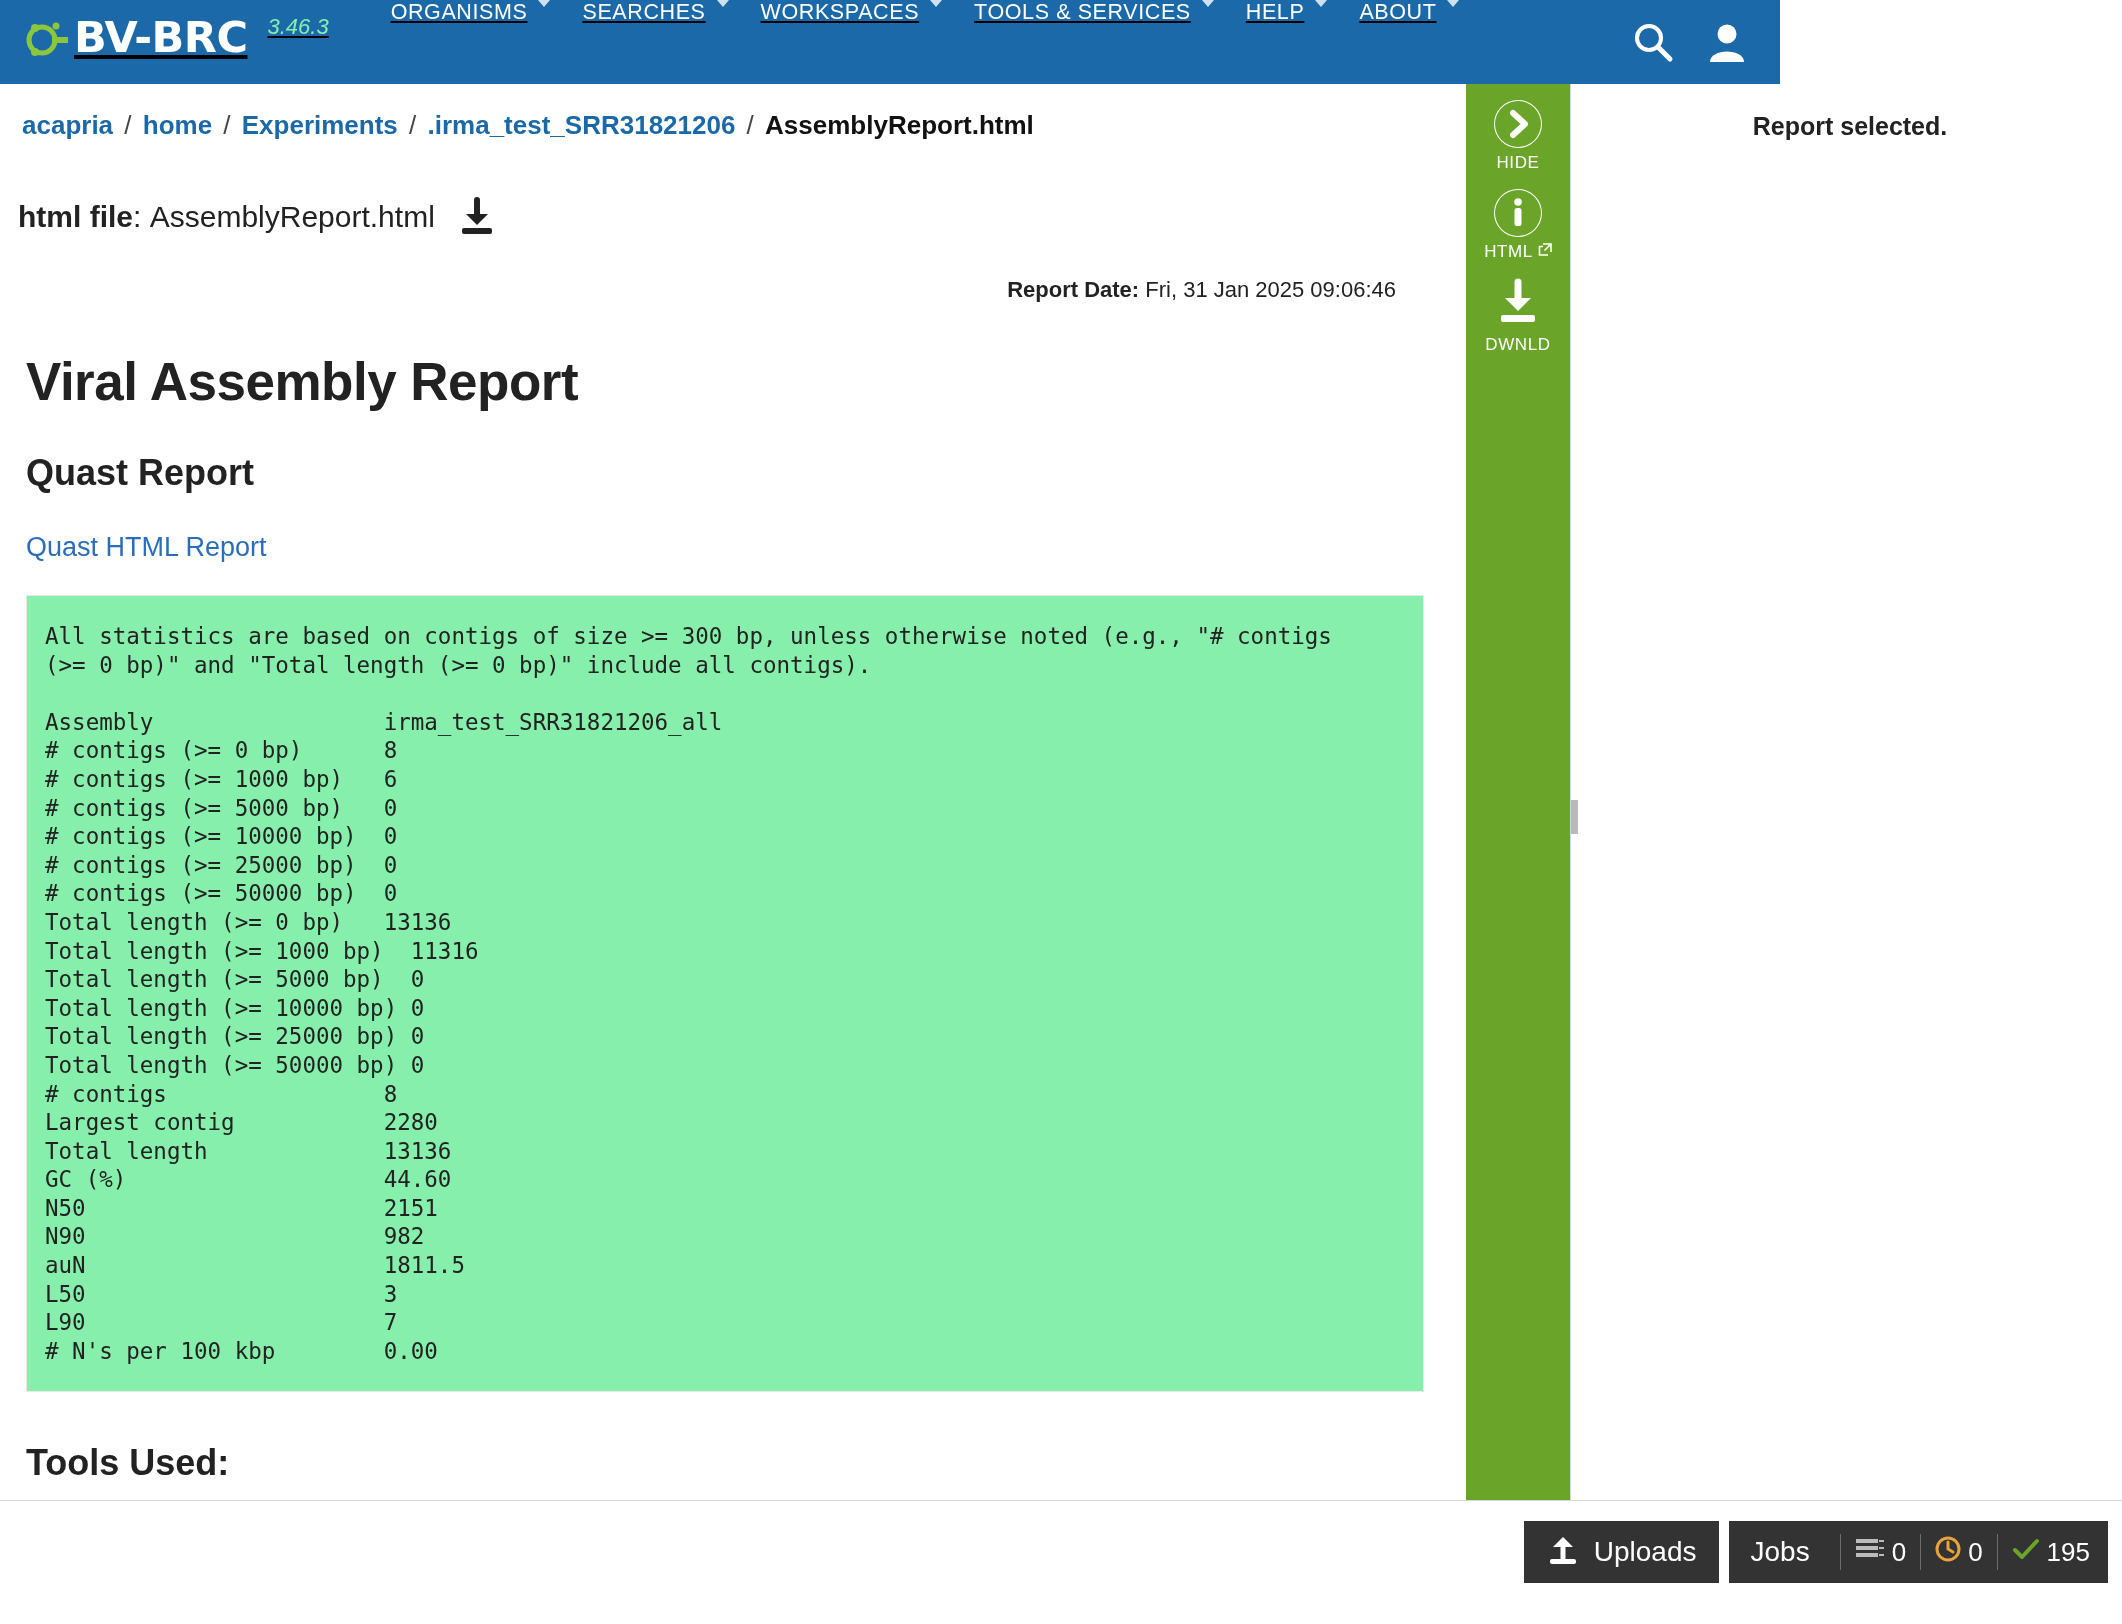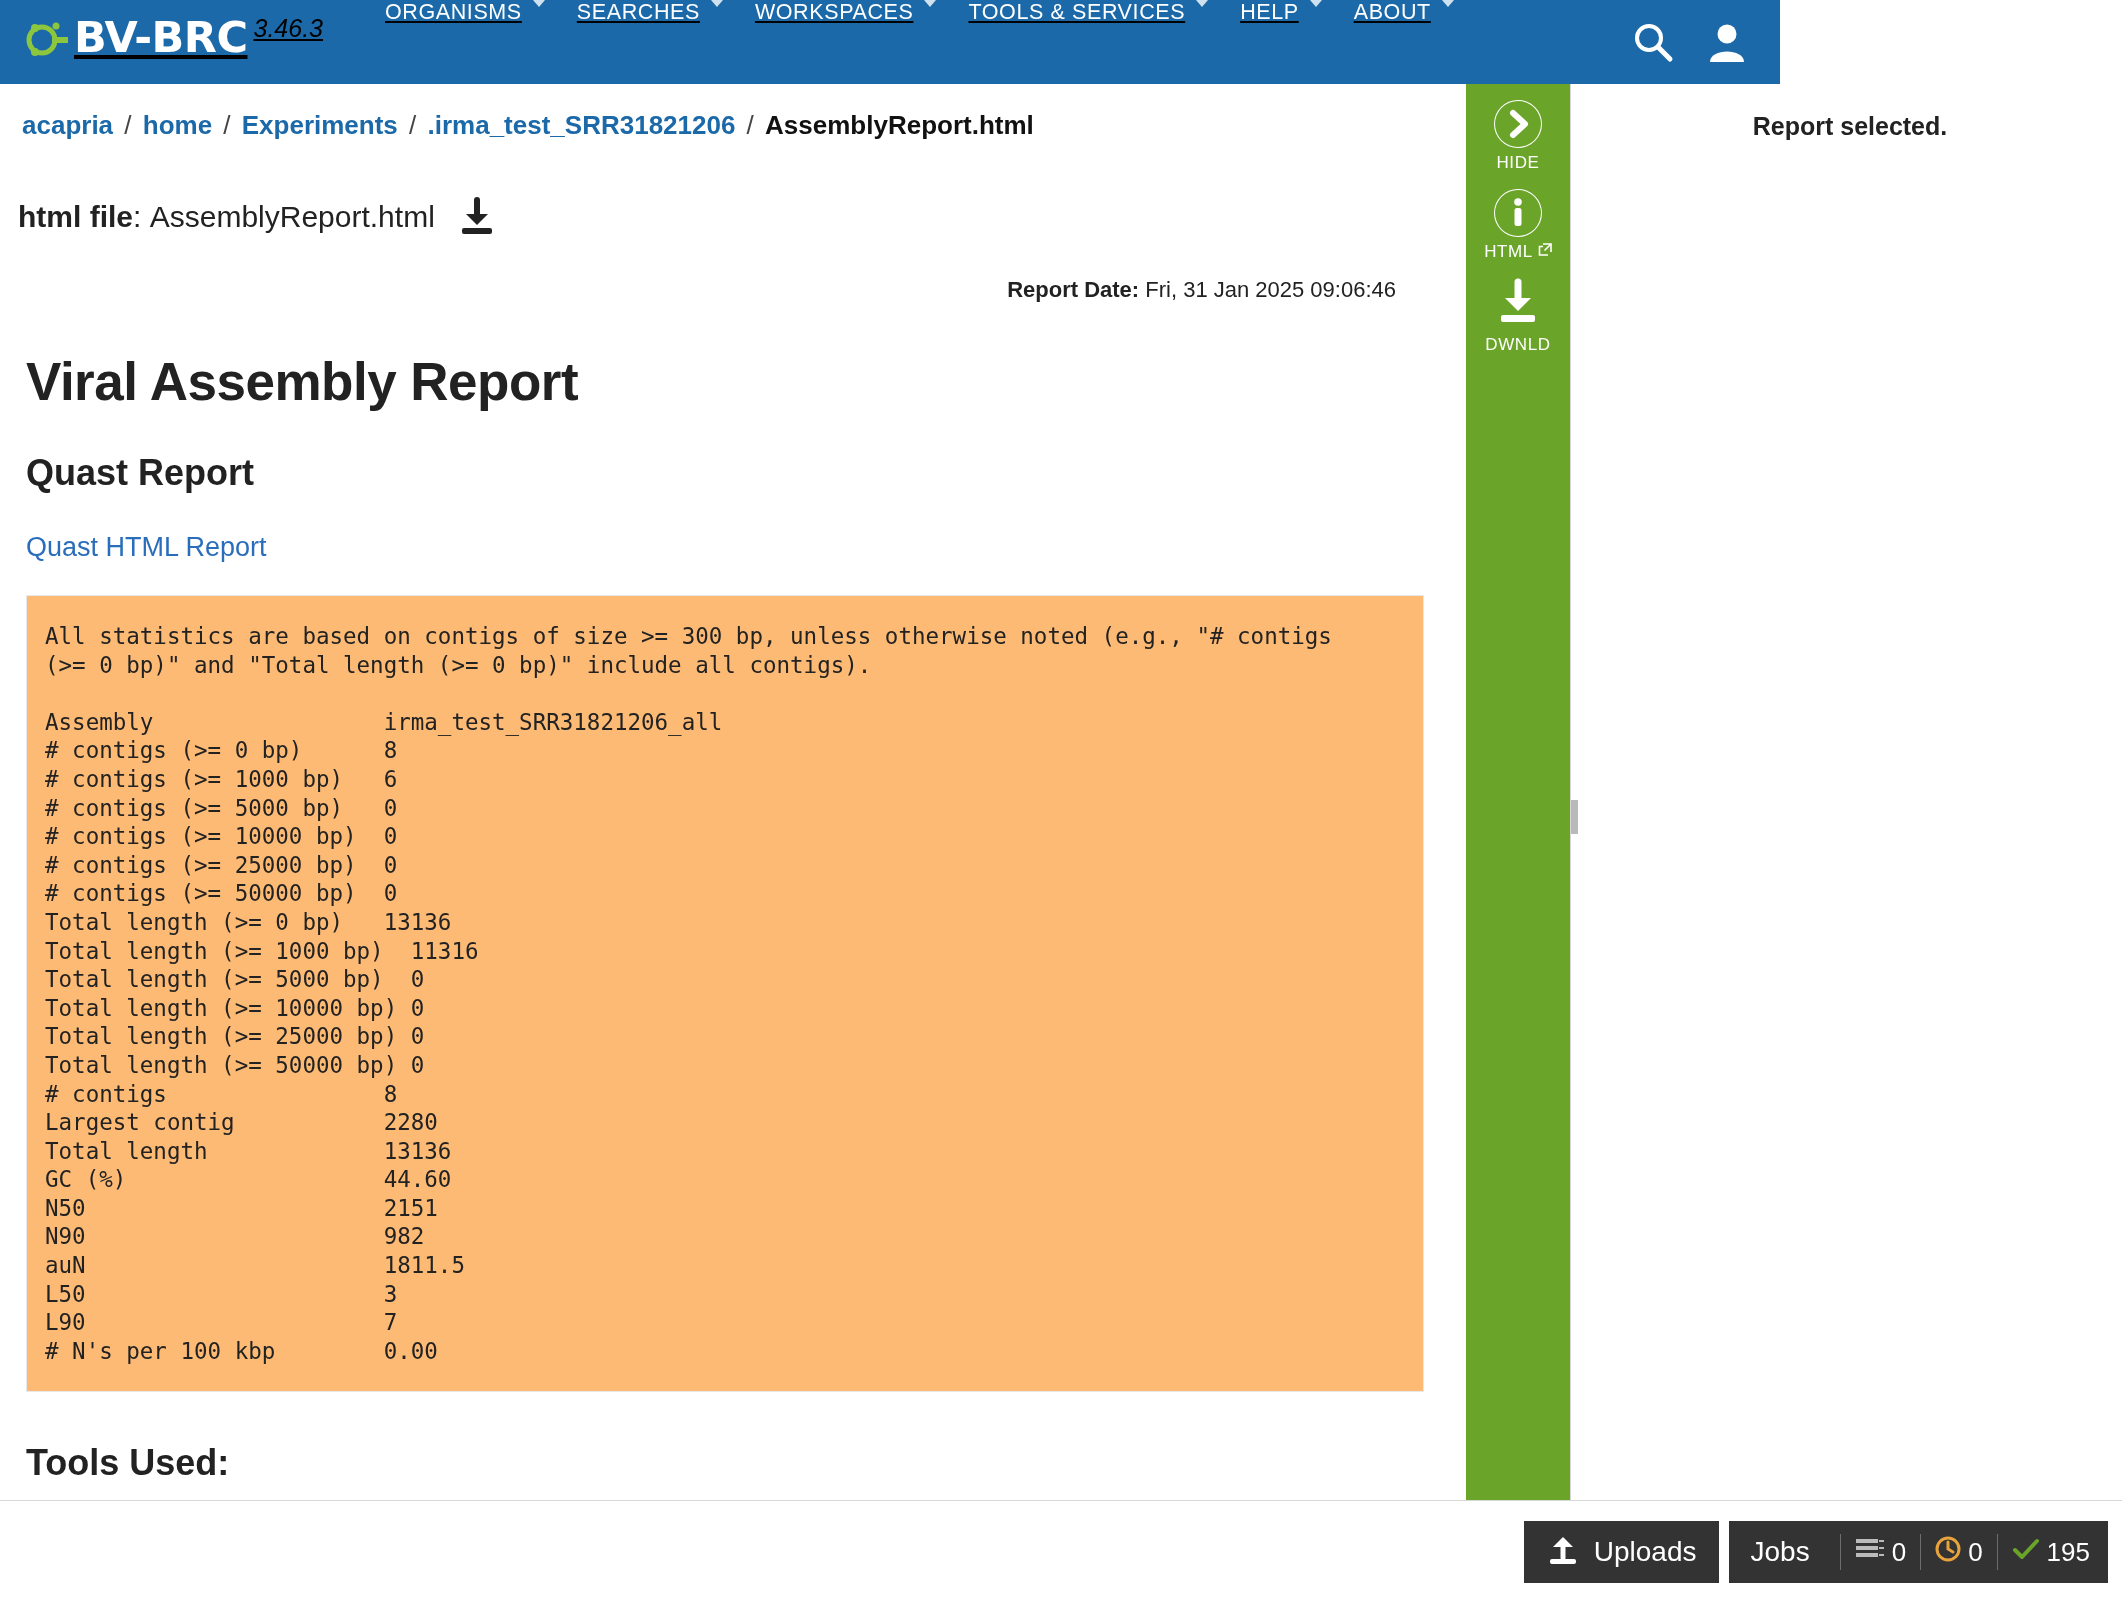--- a/index.html
+++ b/index.html
@@ -30,25 +30,25 @@
   .logo-text {
     color: #ffffff;
     font-size: 43px;
     font-weight: bold;
     letter-spacing: -0.5px;
     margin-top: 16px;
     line-height: 1;
     font-family: "DejaVu Sans", sans-serif;
   }
   .logo-version {
-    color: #000000;
-    font-size: 25px;
+    color: #86efac;
+    font-size: 22px;
     font-style: italic;
     margin-top: 14px;
-    margin-left: 6px;
+    margin-left: 20px;
   }
   .nav-items { display: flex; align-items: center; height: 84px; margin-left: 28px; }
   .nav-item {
     color: #ffffff;
     font-size: 21.5px;
     letter-spacing: 0.6px;
     padding: 0 16px;
     height: 84px;
     display: flex; align-items: flex-start;
     cursor: pointer;
@@ -120,21 +120,21 @@
     display: block;
     margin: 38px 0 0 26px;
     font-size: 27px;
     color: #2a6ebb;
     text-decoration: none;
     cursor: pointer;
   }
   pre.statblock {
     margin: 32px 42px 0 26px;
     padding: 26px 36px 26px 18px;
-    background: #fdba74;
+    background: #86efac;
     border: 1px solid #e9e9e9;
     font-family: "DejaVu Sans Mono", monospace;
     font-size: 22.5px;
     line-height: 28.6px;
     color: #222;
     white-space: pre;
     overflow: hidden;
   }
   h2.tools {
     margin: 50px 0 0 26px;

